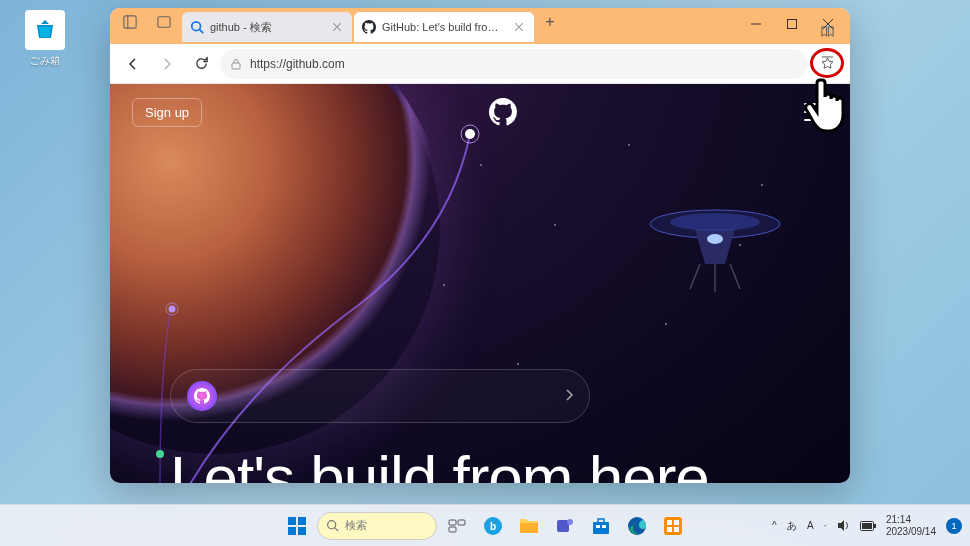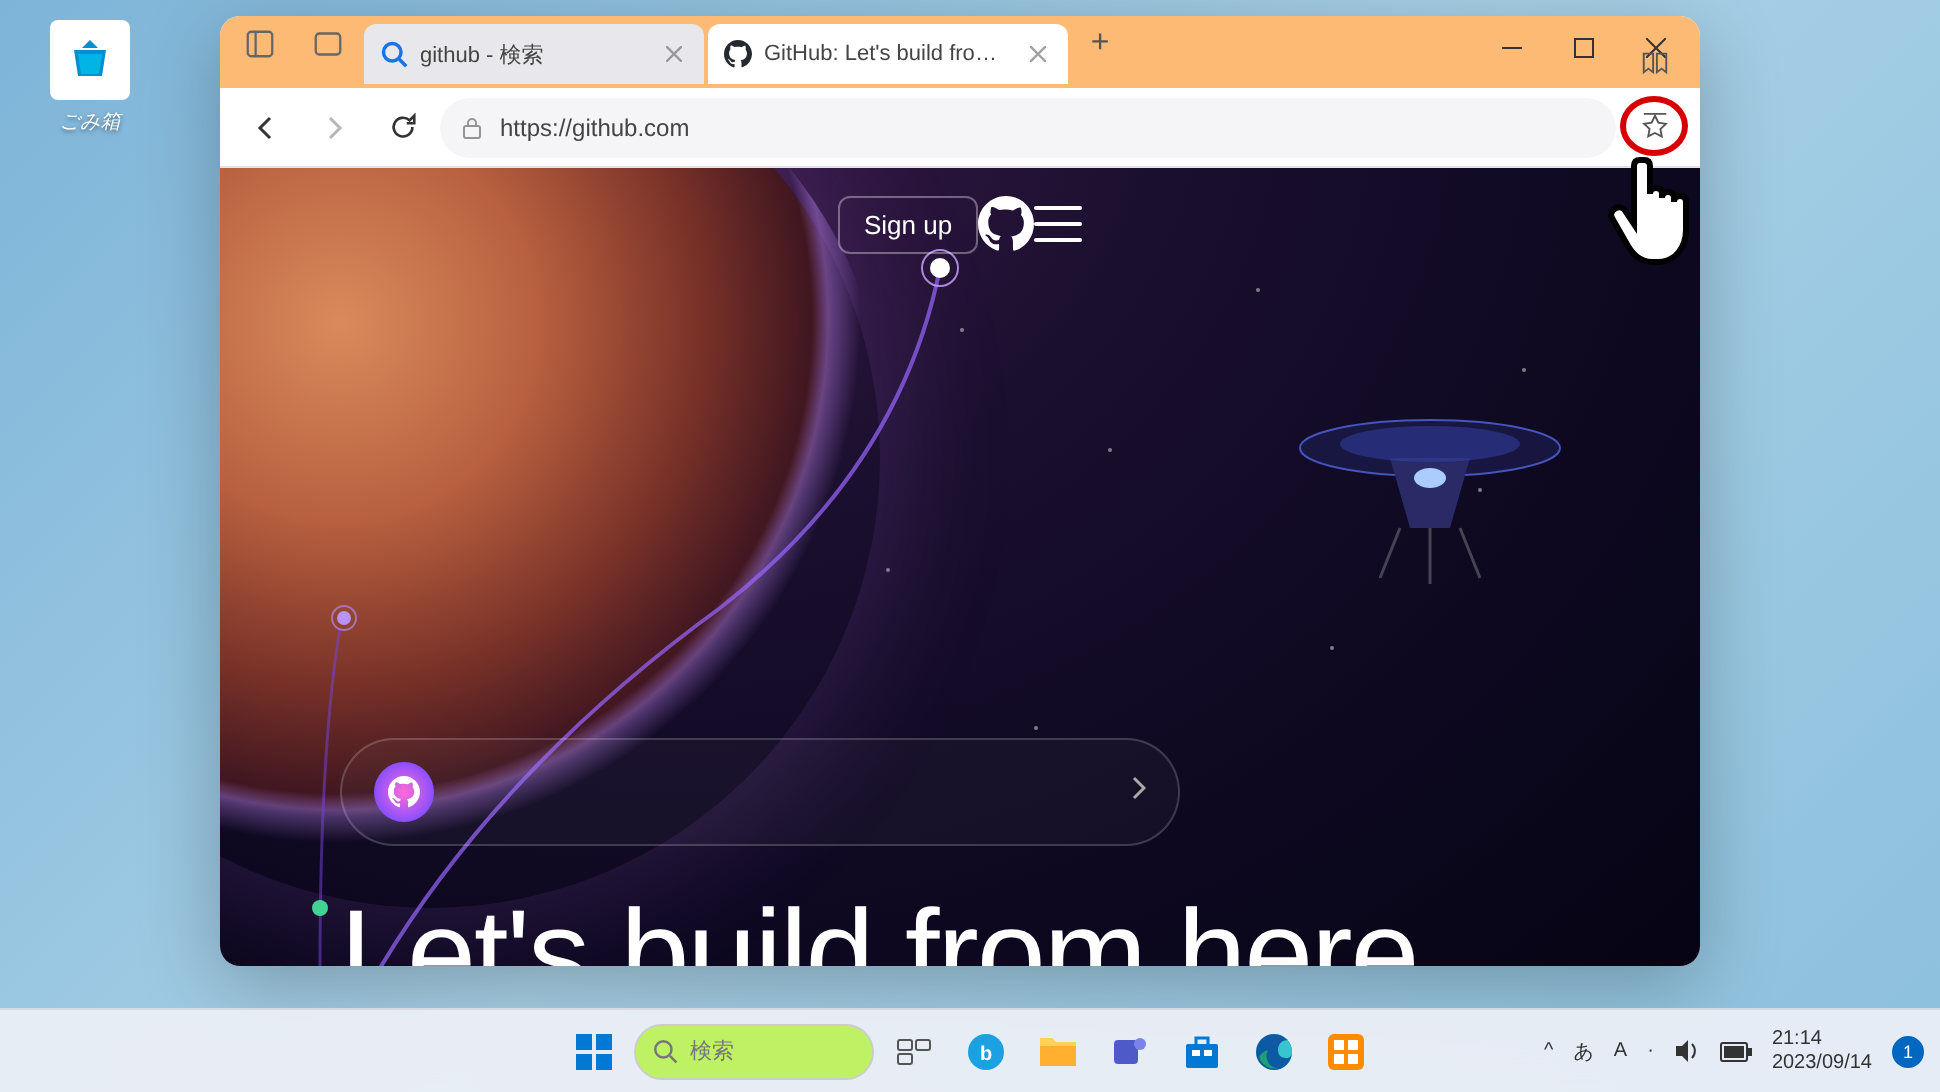--- a/index.html
+++ b/index.html
@@ -1,21 +1,21 @@
 <!DOCTYPE html>
 <html><head>
 <meta charset="utf-8">
 <style>
 * { margin: 0; padding: 0; box-sizing: border-box; font-family: "Segoe UI", "Yu Gothic UI", sans-serif; }
 body { width: 970px; height: 546px; background: linear-gradient(135deg, #7db4d8 0%, #a8d0e6 50%, #8cc0dd 100%); overflow: hidden; position: relative; }
 
 
 .desktop-icon { position: absolute; width: 50px; text-align: center; }
 .desktop-icon .icon-box { width: 40px; height: 40px; background: #fff; border-radius: 4px; margin: 0 auto 4px; display: flex; align-items: center; justify-content: center; }
-.desktop-icon .label { color: #fff; font-size: 10px; text-shadow: 0 1px 2px rgba(0,0,0,0.5); font-style: italic; }
+.desktop-icon .label { color: #fff; font-size: 10px; text-shadow: 0 1px 2px rgba(0,0,0,0.5); }
 .recycle-bin { top: 10px; left: 20px; }
 .recycle-bin .icon-box svg { width: 24px; height: 24px; }
 
 
 .browser { position: absolute; top: 8px; left: 110px; width: 740px; height: 475px; background: #fff; border-radius: 10px; box-shadow: 0 10px 40px rgba(0,0,0,0.25); overflow: hidden; display: flex; flex-direction: column; }
 
 
 .tab-strip { height: 36px; background: #fdba74; display: flex; align-items: flex-start; padding: 0 4px; gap: 2px; }
 .vtab-btn, .win-btn { width: 32px; height: 28px; display: flex; align-items: center; justify-content: center; border-radius: 4px; cursor: pointer; }
 .tab { height: 30px; min-width: 170px; max-width: 180px; background: #e8e8ec; border-radius: 6px 6px 0 0; display: flex; align-items: center; padding: 0 8px; gap: 6px; font-size: 11px; color: #444; margin-top: 4px; }
@@ -43,40 +43,40 @@
 
 
 .page { flex: 1; background: radial-gradient(ellipse at 30% -10%, #3a1a4a 0%, #1a0f2e 35%, #0d0820 70%, #060414 100%); position: relative; overflow: hidden; color: #fff; }
 .planet { position: absolute; top: -80px; left: -120px; width: 450px; height: 450px; border-radius: 50%; background: radial-gradient(circle at 40% 35%, #d98a5c 0%, #b8603f 25%, #7a3228 45%, #3d1520 60%, transparent 62%); box-shadow: 0 0 60px 10px rgba(200,120,255,0.15); }
 .planet::after { content: ""; position: absolute; inset: -6px; border-radius: 50%; background: radial-gradient(circle at 40% 35%, transparent 58%, rgba(200,140,255,0.4) 60%, transparent 64%); }
 .drone { position: absolute; top: 110px; right: 60px; width: 150px; height: 100px; }
 .curve-path { position: absolute; inset: 0; pointer-events: none; }
 .stars { position: absolute; inset: 0; }
 .star { position: absolute; width: 2px; height: 2px; background: #ccc; border-radius: 50%; opacity: 0.6; }
 
-.gh-header { position: absolute; top: 0; left: 0; right: 0; height: 56px; display: flex; align-items: center; padding: 0 22px; justify-content: center; }
+.gh-header { position: absolute; top: 0; left: 0; right: 0; height: 56px; display: flex; align-items: center; padding: 0 22px; justify-content: space-between; }
 .signup-btn { border: 1px solid rgba(255,255,255,0.35); background: transparent; color: #fff; padding: 6px 12px; border-radius: 6px; font-size: 13px; cursor: pointer; }
 .gh-logo { width: 28px; height: 28px; }
 .hamburger { width: 24px; height: 18px; display: flex; flex-direction: column; justify-content: space-between; cursor: pointer; }
 .hamburger span { height: 2px; background: #fff; border-radius: 2px; }
 
 .promo-pill { position: absolute; bottom: 60px; left: 60px; right: 140px; max-width: 420px; height: 54px; border: 1px solid rgba(255,255,255,0.18); border-radius: 30px; display: flex; align-items: center; padding: 0 16px; gap: 12px; background: rgba(255,255,255,0.03); cursor: pointer; }
 .promo-icon { width: 30px; height: 30px; border-radius: 50%; background: radial-gradient(circle, #ff6bd6 0%, #8a4fff 70%); display: flex; align-items: center; justify-content: center; flex-shrink: 0; }
 .promo-text { flex: 1; font-size: 12px; line-height: 1.3; }
 .promo-text .promo-title { color: #fff; font-weight: 600; }
 .promo-text .promo-sub { color: #8b8b9c; font-size: 11px; }
 .promo-chevron { color: #aaa; }
 
 .hero-text { position: absolute; bottom: -30px; left: 60px; font-size: 62px; font-weight: 400; letter-spacing: -1px; white-space: nowrap; color: #fff; }
 
 
 .taskbar { position: absolute; bottom: 0; left: 0; right: 0; height: 42px; background: rgba(238,240,246,0.92); backdrop-filter: blur(10px); border-top: 1px solid rgba(0,0,0,0.08); display: flex; align-items: center; padding: 0 10px; }
 .tb-center { position: absolute; left: 50%; transform: translateX(-50%); display: flex; align-items: center; gap: 4px; height: 100%; }
 .tb-icon { width: 32px; height: 32px; display: flex; align-items: center; justify-content: center; border-radius: 4px; cursor: pointer; }
-.tb-search { width: 120px; height: 28px; background: #bef264; border: 1px solid #ccc; border-radius: 14px; display: flex; align-items: center; padding: 0 8px; gap: 6px; font-size: 11px; color: #777; }
+.tb-search { width: 120px; height: 28px; background: #fef9c3; border: 1px solid #ccc; border-radius: 14px; display: flex; align-items: center; padding: 0 8px; gap: 6px; font-size: 11px; color: #777; }
 .tb-right { position: absolute; right: 8px; display: flex; align-items: center; gap: 10px; font-size: 10px; color: #333; }
 .tb-right .clock { text-align: left; line-height: 1.2; }
 .tb-right .notif { width: 16px; height: 16px; background: #0067c0; border-radius: 50%; color: #fff; display: flex; align-items: center; justify-content: center; font-size: 9px; }
 </style>
 </head>
 <body>
 
 <div class="desktop-icon recycle-bin">
   <div class="icon-box">
     <svg viewBox="0 0 24 24">

